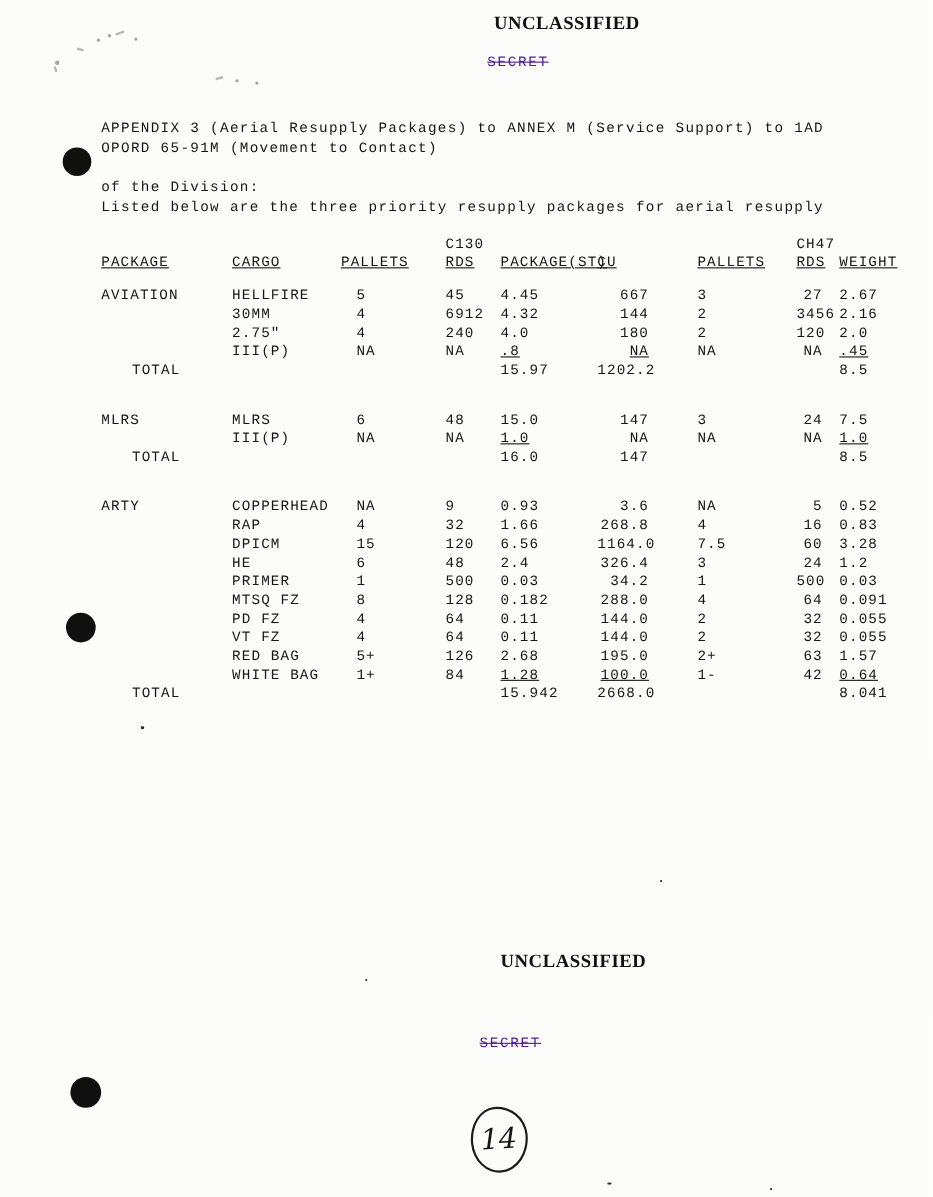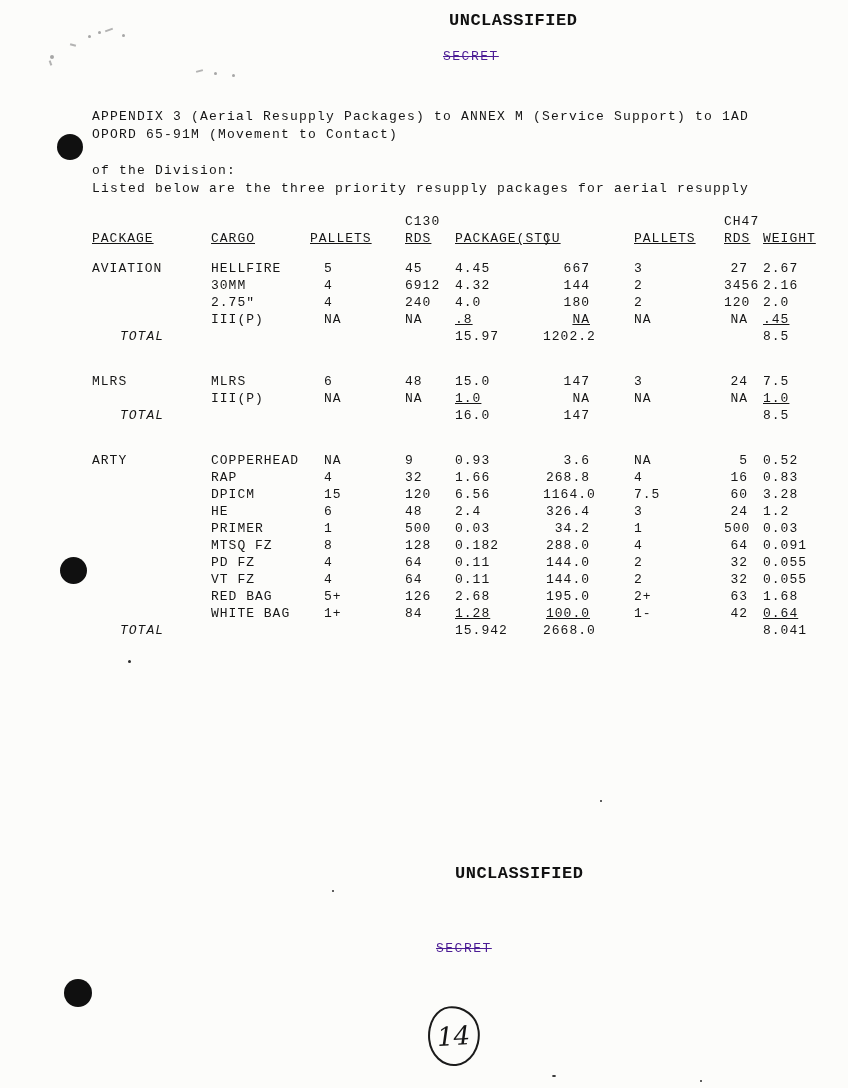--- a/index.html
+++ b/index.html
@@ -8,21 +8,21 @@
     position:relative;
     width:848px; height:1088px;
     background:#fcfcfa;
     overflow:hidden;
     font-family:"Liberation Mono","DejaVu Sans Mono",monospace;
     color:#161616;
   }
   
   .banner-serif {
     position:absolute;
-    font-family:Liberation Mono, monospace;
+    font-family:Liberation Serif, serif;
     font-weight:bold; font-size:17px; letter-spacing:0.5px;
     color:#111;
   }
   .secret-mark {
     position:absolute;
     font-size:13px; letter-spacing:1.5px;
     text-decoration:line-through;
     color:#4c1d95;
   }
   
@@ -36,21 +36,21 @@
           font-size:13px; letter-spacing:1px; }
   td, th { height:17px; line-height:17px; white-space:nowrap; overflow:visible;
            text-align:left; font-weight:normal; vertical-align:bottom; padding:0; }
   tr.group-row th { text-decoration:none; }
   tr.header-row th { text-decoration:underline; padding-bottom:13px; }
   tbody td:nth-child(3) { padding-left:14px; }
   tbody td:nth-child(6) { text-align:right; padding-right:44px; }
   tbody td:nth-child(8) { text-align:right; padding-right:8px; }
   tbody td:nth-child(9), thead th:nth-child(9) { padding-left:7px; }
   td.u { text-decoration:underline; }
-  tr.total-row td.indent { padding-left:28px;font-style:italic; }
+  tr.total-row td.indent { padding-left:28px; }
   tr.section-spacer td { height:28px; }
   
   .hole { position:absolute; background:#101010; border-radius:50%; }
   .speck { position:absolute; background:#2c2c2c; border-radius:50%; }
   .pencil-dot { position:absolute; background:#8a8a8a; border-radius:50%; opacity:.75; }
   .pencil-stroke { position:absolute; background:#949494; height:2px; opacity:.7; }
   
   .page-circle {
     position:absolute; left:428px; top:1006px; width:52px; height:60px;
     border:2.5px solid #1b1b1b;
@@ -323,21 +323,21 @@
           </tr>
           <tr>
             <td></td>
             <td>RED BAG</td>
             <td>5+</td>
             <td>126</td>
             <td>2.68</td>
             <td>195.0</td>
             <td>2+</td>
             <td>63</td>
-            <td>1.68</td>
+            <td>1.57</td>
           </tr>
           <tr>
             <td></td>
             <td>WHITE BAG</td>
             <td>1+</td>
             <td>84</td>
             <td class="u">1.28</td>
             <td class="u">100.0</td>
             <td>1-</td>
             <td>42</td>

